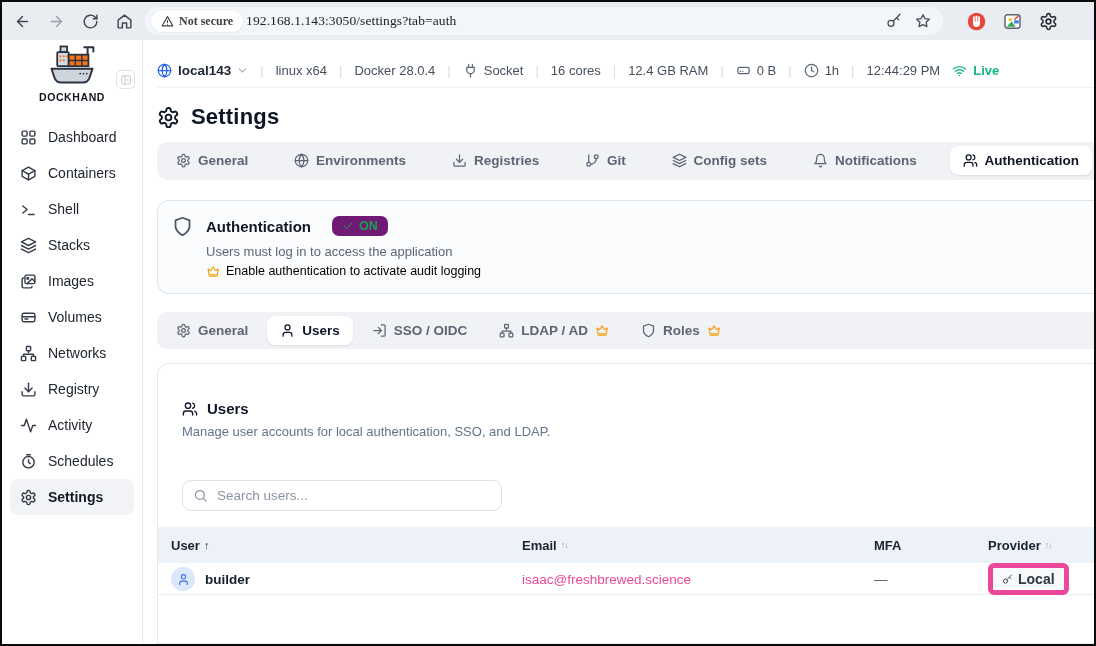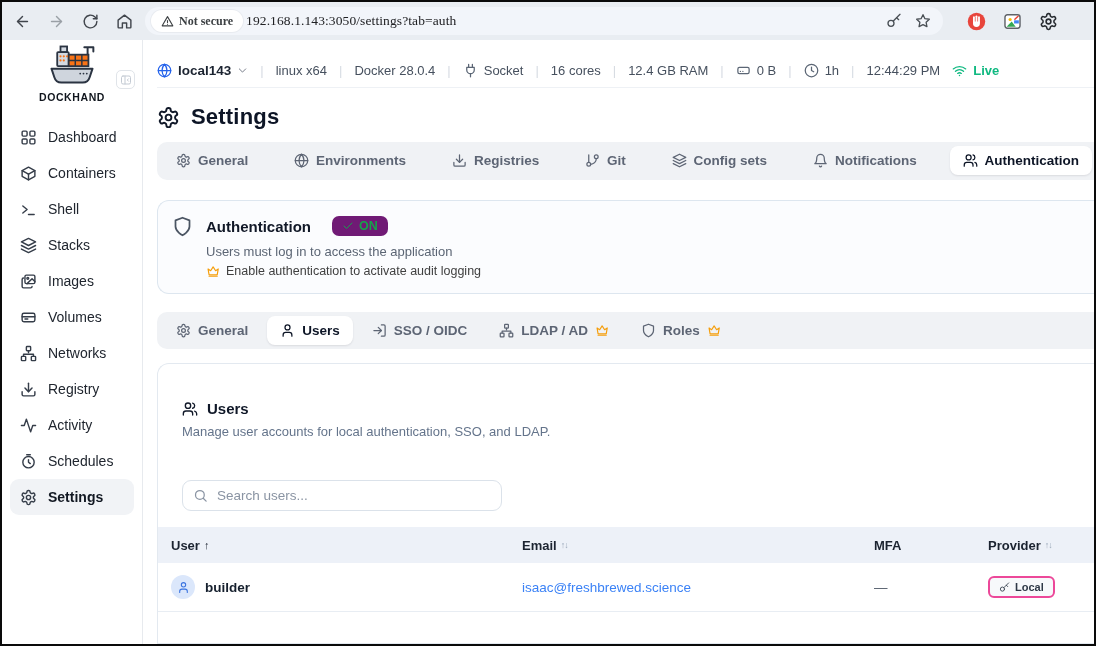--- a/index.html
+++ b/index.html
@@ -58,45 +58,45 @@
   .tab.active { background:#fff; color:#0d1526; font-weight:700; box-shadow:0 1px 2px rgba(16,24,40,.10); }
   .icon.crown { color:#f59e0b !important; width:14px !important; height:14px !important; }
 
   .auth-card { margin-top:20px; border:1px solid #dde6ef; border-right:none; border-radius:12px 0 0 12px; background:#fbfcfe; padding:15px 16px 15px 14px; }
   .auth-head { display:flex; align-items:center; gap:13px; }
   .auth-head .icon.shield-lg { width:21px; height:21px; color:#4b5563; }
   .auth-title { font-size:15px; font-weight:700; color:#111827; }
   .on-badge { margin-left:8px; display:inline-flex; align-items:center; gap:5px; background:#701a75; color:#16a34a; font-size:12.5px; font-weight:700; border-radius:7px; padding:3px 10px; }
   .on-badge .icon { width:12px; height:12px; }
   .auth-line1 { margin:7px 0 0 34px; font-size:13px; color:#5b6574; }
-  .auth-line2 { margin:5px 0 0 34px; font-size:12.5px; color:#404040; display:flex; align-items:center; gap:6px; }
+  .auth-line2 { margin:5px 0 0 34px; font-size:12.5px; color:#000000; display:flex; align-items:center; gap:6px; }
 
   .users-card { margin-top:14px; border:1px solid #e3e9f0; border-right:none; border-radius:12px 0 0 0; background:#fff; height:300px; padding-top:36px; }
   .uc-head { display:flex; align-items:center; gap:9px; margin-left:24px; }
   .uc-head .icon { width:16px; height:16px; color:#101828; }
   .uc-title { font-size:15px; font-weight:700; color:#101828; }
   .uc-sub { margin:7px 0 0 24px; font-size:13px; color:#64748b; }
   .search-wrap { position:relative; margin:41px 0 0 24px; width:320px; }
   .search-wrap .icon { position:absolute; left:11px; top:8px; width:15px; height:15px; color:#8a94a3; }
   .search-input { width:100%; height:31px; border:1.5px solid #dbe2ea; border-radius:9px; padding:0 10px 0 34px; font-size:13.5px; color:#1f2937; font-family:inherit; background:#fff; outline:none; }
   .search-input::placeholder { color:#8a94a3; }
 
   .utable { margin-top:16px; }
   .trow { display:grid; grid-template-columns:351px 352px 114px auto; align-items:center; padding:0 13px; }
   .thead { background:#edf1f8; height:36px; font-size:13px; font-weight:700; color:#1b2330; }
   .th { display:flex; align-items:center; gap:4px; }
   .sort-asc { font-size:11px; color:#1b2330; }
   .sort-both { font-size:9px; color:#9aa7b8; letter-spacing:-1px; }
-  .tbody-row { height:49px; border-bottom:1px solid #e8edf3; font-size:13.5px; }
+  .tbody-row { height:32px; border-bottom:1px solid #e8edf3; font-size:13.5px; }
   .cell-user { display:flex; align-items:center; gap:10px; font-weight:700; color:#16202e; }
   .avatar { width:24px; height:24px; border-radius:50%; background:#dbe7fb; display:flex; align-items:center; justify-content:center; color:#3b74e0; }
   .avatar .icon { width:13px; height:13px; }
-  .cell-email { color:#3b82f6; }
+  .cell-email { color:#ec4899; }
   .cell-mfa { color:#4b5563; }
-  .prov-badge { display:inline-flex; align-items:center; gap:5px; border:2px solid #ec4899; background:#f7f9fb; border-radius:6px; padding:3px 9px; font-size:11px; font-weight:600; color:#2f3947; }
+  .prov-badge { display:inline-flex; align-items:center; gap:5px; border:5px solid #ec4899; background:#f7f9fb; border-radius:6px; padding:3px 9px; font-size:14px; font-weight:600; color:#2f3947; }
   .prov-badge .icon { width:11px; height:11px; color:#3a4452; }
 
   .icon { display:inline-flex; }
   .icon svg { width:100%; height:100%; display:block; }
 </style>
 </head>
 <body>
 
 <div class="screen">
 

